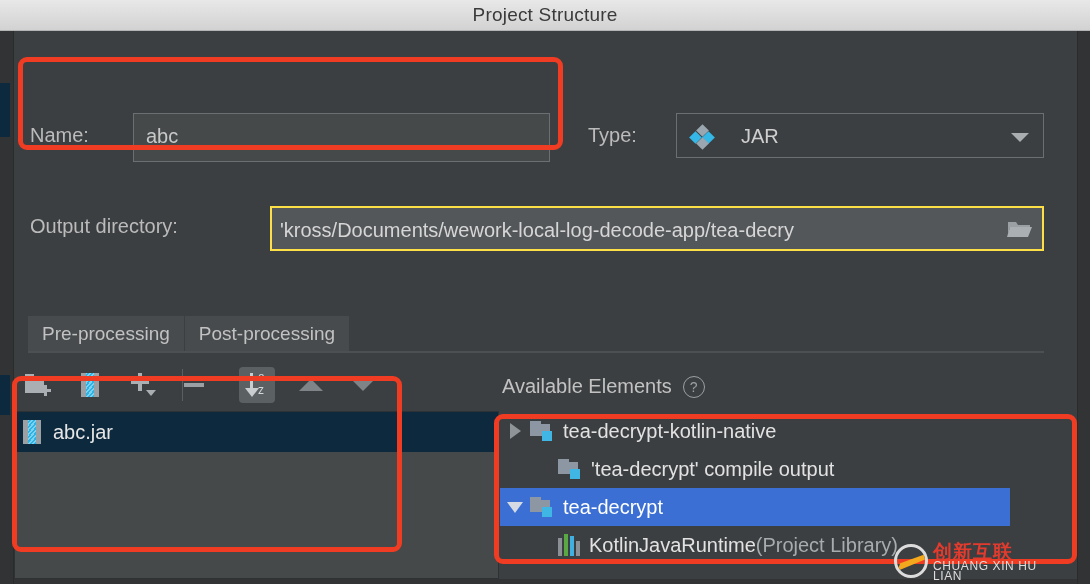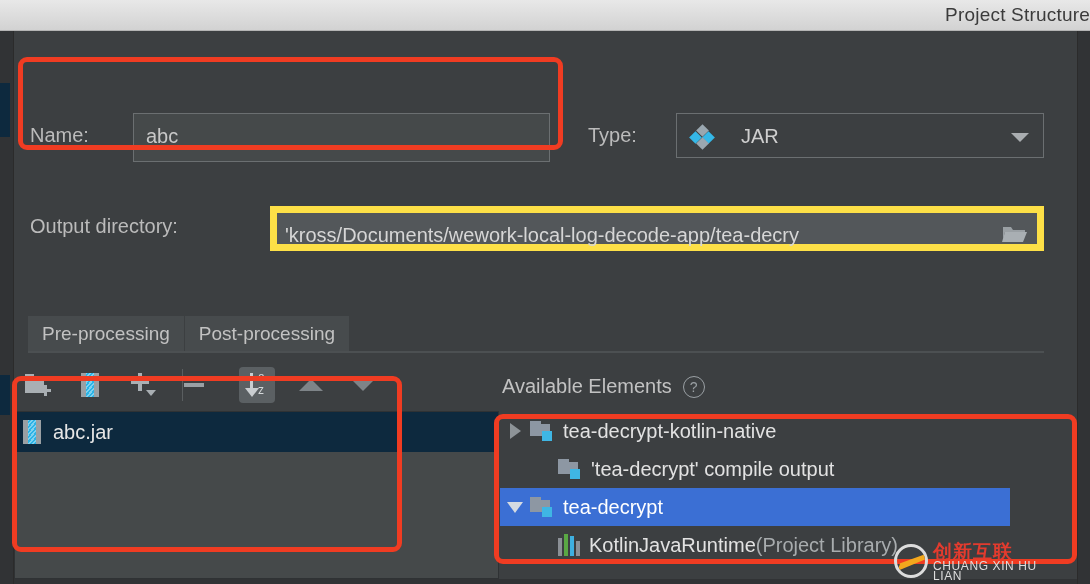--- a/index.html
+++ b/index.html
@@ -14,21 +14,21 @@
     width: 1090px; height: 584px;
     background: #3c3f41;
   }
 
   
   .titlebar {
     position: absolute; left: 0; top: 0;
     width: 1090px; height: 31px;
     background: linear-gradient(to bottom, #e8e8e8 0%, #dcdcdc 55%, #d2d2d2 100%);
     border-bottom: 1px solid #b4b4b4;
-    display: flex; align-items: center; justify-content: flex-end;
+    display: flex; align-items: center; justify-content: center;
   }
   .titlebar .title {
     font-size: 19px; color: #3b3b3b; letter-spacing: 0.2px;
   }
 
   
   .body {
     position: absolute; left: 0; top: 31px;
     width: 1090px; height: 553px;
     background: #3c3f41;
@@ -113,21 +113,21 @@
   .diamonds .d-left   { left: 0px;   top: 6.5px; background: #35b8e8; }
   .diamonds .d-right  { left: 13px;  top: 6.5px; background: #35b8e8; }
   .diamonds .d-bottom { left: 6.5px; top: 13px;  background: #9aa7b0; }
 
   
   .outdir-label { position: absolute; left: 30px; top: 184px; }
   .outdir-field {
     position: absolute; left: 270px; top: 175px;
     width: 774px; height: 45px;
     background: #53575a;
-    border: 7px solid #fde047;
+    border: 2px solid #fde047;
     text-decoration: underline;
   }
   .outdir-field .val {
     position: absolute; left: 8px; top: 11px;
     font-size: 20px; color: #d6d6d6;
     white-space: nowrap;
   }
   .folder-btn {
     position: absolute; right: 8px; top: 9px;
     width: 28px; height: 26px;

